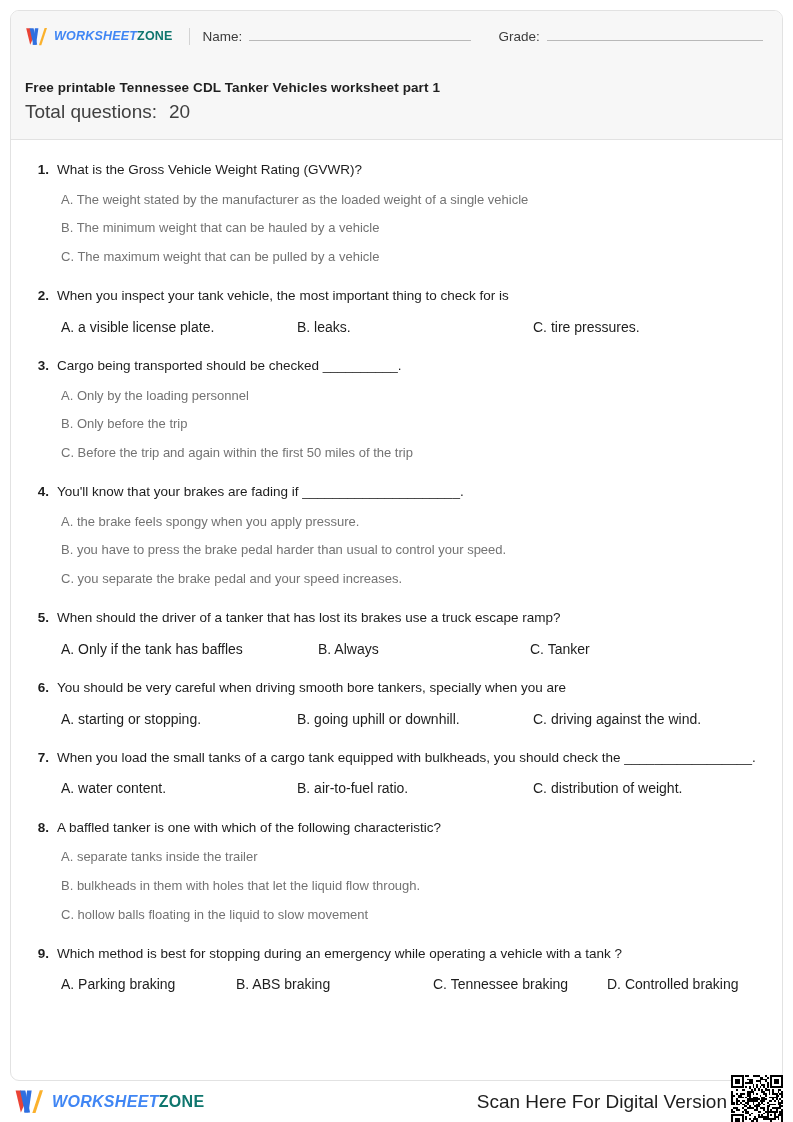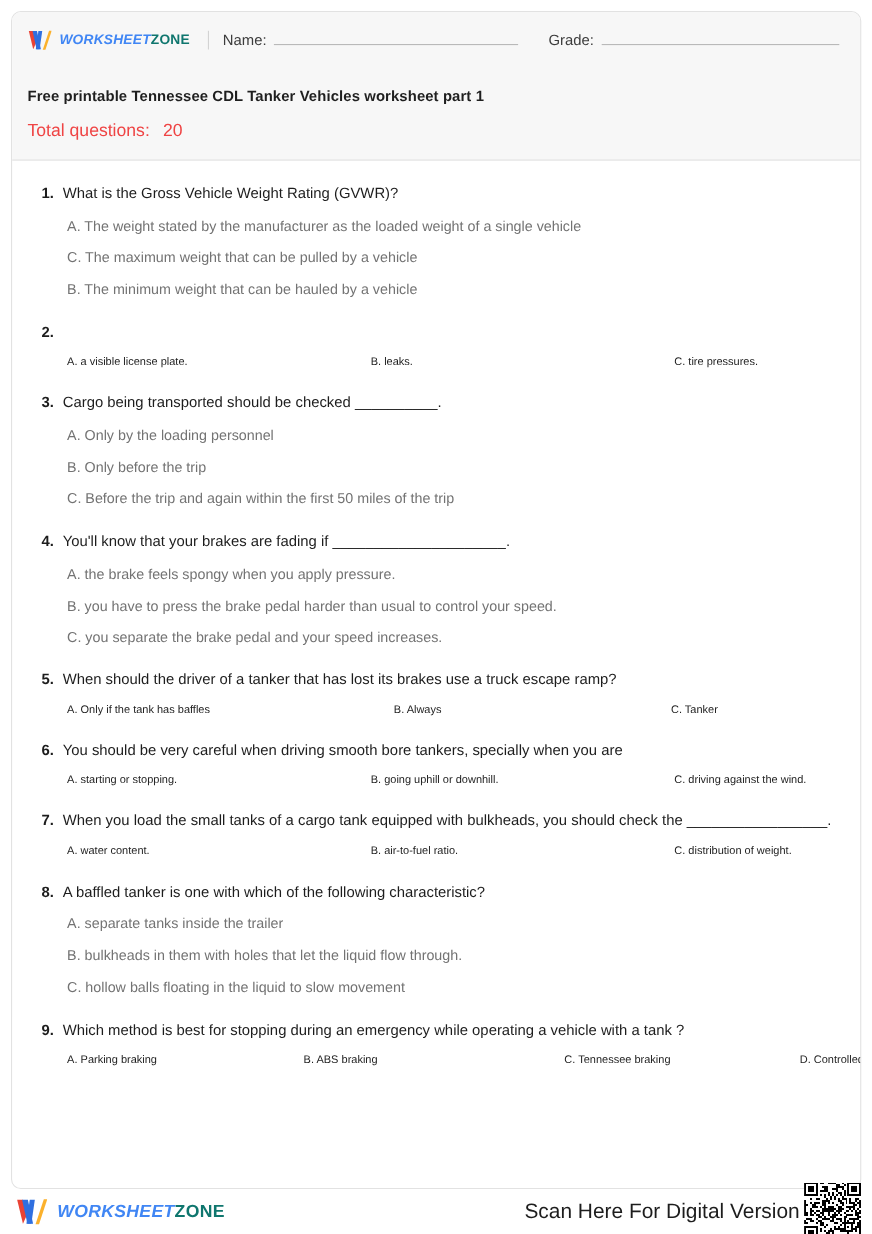--- a/index.html
+++ b/index.html
@@ -91,23 +91,23 @@
   .field-grade .field-line { max-width: 216px; }
 
   .header-title {
     margin-top: 32px;
     font-size: 13.5px;
     font-weight: 700;
     color: #1f1f1f;
     letter-spacing: .1px;
   }
   .header-sub {
-    margin-top: 16px;
-    font-size: 16px;
-    color: #ef4444;
+    margin-top: 6px;
+    font-size: 19px;
+    color: #404040;
   }
   .header-sub .count { margin-left: 12px; }
 
   
   .card-body {
     padding: 20px 22px 10px 22px;
   }
 
   .question {
     margin-bottom: 19px;
@@ -140,24 +140,23 @@
     color: #737373;
     line-height: 1.45;
     margin-bottom: 10px;
   }
   .opts-stack .opt:last-child { margin-bottom: 0; }
 
   
   .opts-row {
     padding-left: 28px;
     display: flex;
-    font-size: 10px;
+    font-size: 14px;
     color: #1d1d1d;
     line-height: 1.45;
-    gap: 40px;
   }
   .opts-row .opt { flex: 0 0 auto; }
   .opts-row.cols3 .opt:nth-child(1) { width: 236px; }
   .opts-row.cols3 .opt:nth-child(2) { width: 236px; }
   .opts-row.cols4 .opt:nth-child(1) { width: 175px; }
   .opts-row.cols4 .opt:nth-child(2) { width: 197px; }
   .opts-row.cols4 .opt:nth-child(3) { width: 174px; }
   .opts-row.cols5 .opt:nth-child(1) { width: 257px; }
   .opts-row.cols5 .opt:nth-child(2) { width: 212px; }
 
@@ -242,27 +241,28 @@
     </div>
 
     <div class="card-body">
         <div class="question">
           <div class="q-head">
             <span class="q-num">1.</span>
             <span class="q-text">What is the Gross Vehicle Weight Rating (GVWR)?</span>
           </div>
           <div class="opts-stack">
             <div class="opt">A. The weight stated by the manufacturer as the loaded weight of a single vehicle</div>
+            <div class="opt">B.  The minimum weight that can be hauled by a vehicle</div>
             <div class="opt">C. The maximum weight that can be pulled by a vehicle</div>
-            <div class="opt">B.  The minimum weight that can be hauled by a vehicle</div>
           </div>
         </div>
         <div class="question">
           <div class="q-head">
             <span class="q-num">2.</span>
+            <span class="q-text">When you inspect your tank vehicle, the most important thing to check for is</span>
           </div>
           <div class="opts-row cols3">
             <div class="opt">A. a visible license plate.</div>
             <div class="opt">B. leaks.</div>
             <div class="opt">C. tire pressures.</div>
           </div>
         </div>
         <div class="question">
           <div class="q-head">
             <span class="q-num">3.</span>

